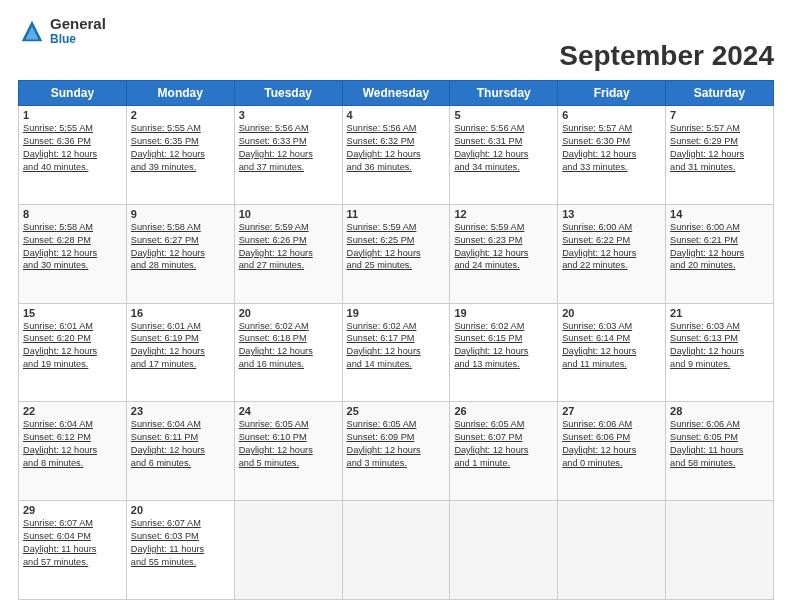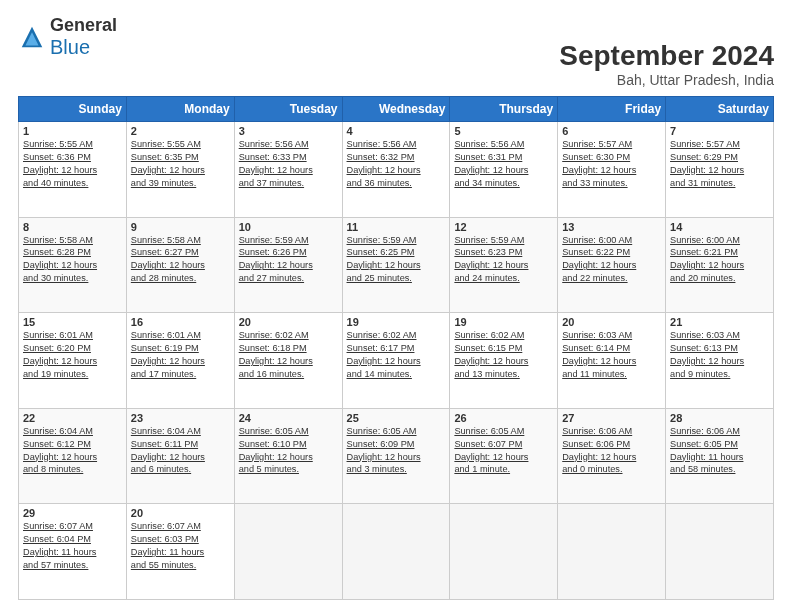--- a/index.html
+++ b/index.html
@@ -27,27 +27,27 @@
       display: flex;
       align-items: center;
       gap: 4px;
     }
     .logo-text {
       display: flex;
       flex-direction: column;
       line-height: 1.1;
     }
     .logo-general {
-      font-size: 18px;
+      font-size: 15px;
       font-weight: bold;
       color: #333;
     }
     .logo-blue {
-      font-size: 20px;
-      font-weight: normal;
+      font-size: 12px;
+      font-weight: bold;
       color: #1a6faf;
     }
     .logo-icon {
       width: 28px;
       height: 28px;
     }
     .title-area {
       text-align: right;
       margin-top: 24px;
     }
@@ -66,21 +66,21 @@
       border-collapse: collapse;
       width: 100%;
       table-layout: fixed;
     }
     .calendar th {
       background-color: #2a75c7;
       color: #fff;
       font-size: 12px;
       font-weight: bold;
       padding: 5px 4px;
-      text-align: right;
+      text-align: center;
       border: 1px solid #2060aa;
     }
     .calendar td {
       border: 1px solid #ccc;
       vertical-align: top;
       padding: 3px 4px;
       font-size: 9.2px;
       color: #333;
       background: #fff;
       height: 82px;
@@ -112,21 +112,20 @@
         <polygon points="15,4 26,26 4,26" fill="#1a6faf"></polygon>
         <polygon points="15,10 22,24 8,24" fill="#5aaee8"></polygon>
       </svg>
       <div class="logo-text">
         <span class="logo-general">General</span>
         <span class="logo-blue">Blue</span>
       </div>
     </div>
     <div class="title-area">
       <div class="title-main">September 2024</div>
-      <div class="title-sub">Bah, Uttar Pradesh, India</div>
     </div>
   </div>
 
   <table class="calendar">
     <thead>
       <tr>
         <th>Sunday</th>
         <th>Monday</th>
         <th>Tuesday</th>
         <th>Wednesday</th>

